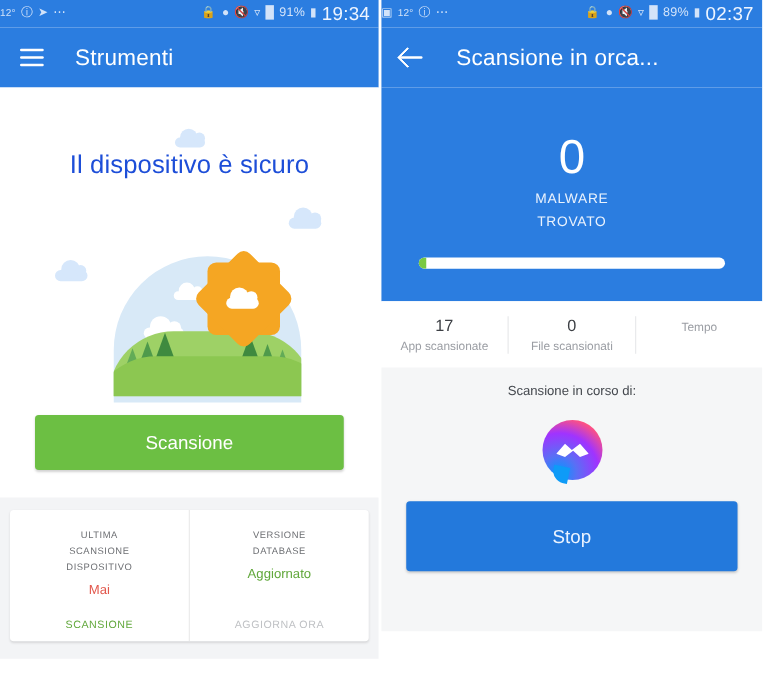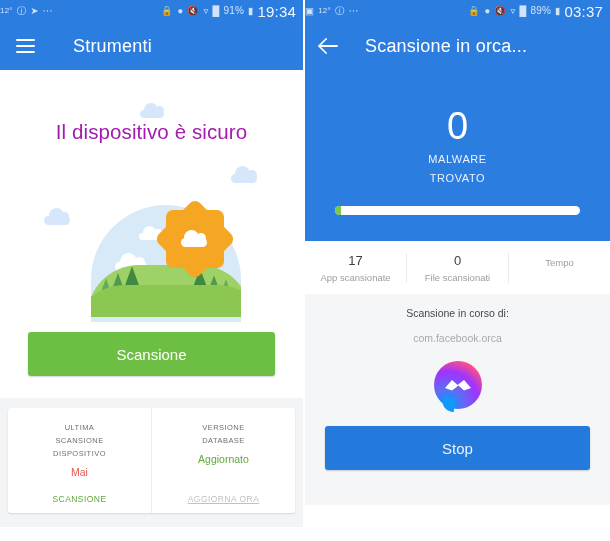--- a/index.html
+++ b/index.html
@@ -22,42 +22,42 @@
   .sb-left, .sb-right { display: flex; align-items: center; gap: 4px; }
   .sb-ico { display:inline-block; line-height: 1; opacity: .95; }
   .sb-temp { font-size: 8px; }
   .sb-dots { letter-spacing: 1px; font-size: 10px; }
   .sb-batt { font-size: 10px; }
   .sb-time { font-size: 15px; color:#eef5ff; }
 
   
   .appbar {
     height: 48px; background: #2B7DE0; display: flex; align-items: center;
-    padding-left: 16px; gap: 38px;
+    padding-left: 16px; gap: 25px;
   }
   .appbar.center { padding-left: 14px; gap: 26px; }
   .hamburger { width: 19px; height: 14px; display:flex; flex-direction:column;
                justify-content: space-between; cursor: pointer; }
   .hamburger i { display:block; height: 2px; background:#fff; border-radius:1px; }
   .backarrow { width: 20px; height: 20px; position: relative; cursor: pointer; }
   .backarrow:before {
     content:''; position:absolute; left:1px; top:9px; width:18px; height:2px; background:#fff; border-radius:1px;
   }
   .backarrow:after {
     content:''; position:absolute; left:1px; top:4px; width:10px; height:10px;
     border-left: 2px solid #fff; border-bottom: 2px solid #fff; transform: rotate(45deg);
     border-radius:1px;
   }
   .apptitle { color:#fff; font-size: 18px; font-weight: 400; letter-spacing:.2px; }
 
   
   .hero { position: relative; height: 252px; background:#fff; overflow:hidden; }
   .hero-title {
     position:absolute; top: 50px; left:0; right:16px; text-align:center;
-    color:#a21caf; font-size: 20.5px; letter-spacing:.1px;margin-left:16px;
+    color:#1d4ed8; font-size: 20.5px; letter-spacing:.1px;margin-left:16px;
   }
   .cloud { position:absolute; background:#d6e7fb; border-radius: 50px; }
   .cloud:before, .cloud:after { content:''; position:absolute; background:#d6e7fb; border-radius:50%; }
 
   .cloud.c1 { width: 24px; height: 8px; top: 40px; left: 140px; }
   .cloud.c1:before { width: 14px; height: 14px; top:-7px; left: 4px; }
   .cloud.c1:after  { width: 9px; height: 9px; top:-4px; left: 15px; }
 
   .cloud.c2 { width: 26px; height: 9px; top: 104px; left: 231px; }
   .cloud.c2:before { width: 15px; height: 15px; top:-8px; left: 4px; }
@@ -128,21 +128,21 @@
     flex: 1; padding: 13px 4px 9px; text-align:center;
     display:flex; flex-direction:column; align-items:center;
   }
   .card + .card { border-left: 1px solid #ececec; }
   .card-title { font-size: 7.5px; color:#6d6f73; letter-spacing: .45px; line-height: 13px; }
   .card-value { font-size: 10.5px; margin-top: 6px; }
   .card-value.red { color:#e2574c; }
   .card-value.green { color:#62a83c; }
   .card-action { font-size: 8.5px; letter-spacing:.45px; margin-top: 16px; cursor:pointer; }
   .card-action.green { color:#62a83c; }
-  .card-action.gray  { color:#bfc1c4;text-decoration:underline; }
+  .card-action.gray  { color:#bfc1c4; }
   .card-action.orange{ color:#e9a13b; }
   .card-spacer { flex: 1; }
   .toggle {
     width: 32px; height: 14px; background:#bdbdbd; border-radius: 9px;
     position: relative; margin-top: 5px; cursor:pointer;
   }
   .toggle .knob {
     position:absolute; left: -1px; top: -3px; width: 20px; height: 20px;
     background:#efefef; border-radius: 50%; box-shadow: 0 1px 2px rgba(0,0,0,.3);
   }
@@ -175,21 +175,21 @@
   }
   .app-icon .tail {
     position:absolute; left: 8px; bottom: -2px; width: 13px; height: 13px;
     background:#0e9bf7; border-radius: 0 0 0 10px; transform: rotate(12deg);
   }
   .app-icon .bolt {
     position:absolute; left: 11px; top: 16px; width: 26px; height: 16px;
   }
   .stop-wrap { padding: 17px 20px 0; }
   .stop-btn {
-    height: 44px; background:#2379DC; border-radius:3px; color:#eaf3ff;
+    height: 56px; background:#2379DC; border-radius:3px; color:#eaf3ff;
     display:flex; align-items:center; justify-content:center; font-size:15px;
     box-shadow: 0 1px 2px rgba(0,0,0,.18); cursor:pointer;
   }
 </style>
 </head>
 <body>
 
 <div class="screens">
 
   <div class="phone left">
@@ -289,21 +289,21 @@
         <span class="sb-ico sb-dots">⋯</span>
       </div>
       <div class="sb-right">
         <span class="sb-ico">🔒</span>
         <span class="sb-ico">●</span>
         <span class="sb-ico">🔇</span>
         <span class="sb-ico">▿</span>
         <span class="sb-ico">█</span>
         <span class="sb-ico sb-batt">89%</span>
         <span class="sb-ico">▮</span>
-        <span class="sb-time">03:37</span>
+        <span class="sb-time">02:37</span>
       </div>
     </div>
 
     <div class="appbar center">
       <div class="backarrow"></div>
       <div class="apptitle">Scansione in orca...</div>
     </div>
 
     <div class="scan-head">
       <div class="mw-count">0</div>
@@ -323,21 +323,20 @@
         <div class="stat-val">0</div>
         <div class="stat-lbl">File scansionati</div>
       </div>
       <div class="stat">
         <div class="stat-lbl">Tempo</div>
       </div>
     </div>
 
     <div class="scan-body">
       <div class="scanning-label">Scansione in corso di:</div>
-      <div class="scanning-pkg">com.facebook.orca</div>
 
       <div class="app-icon">
         <div class="tail"></div>
         <svg class="bolt" viewBox="0 0 26 16">
           <polygon points="0,11 7,3 12.5,8 19,3 26,11 19,13.5 13.5,8.5 7,13.5" fill="#ffffff"></polygon>
         </svg>
       </div>
 
       <div class="stop-wrap">
         <div class="stop-btn">Stop</div>

